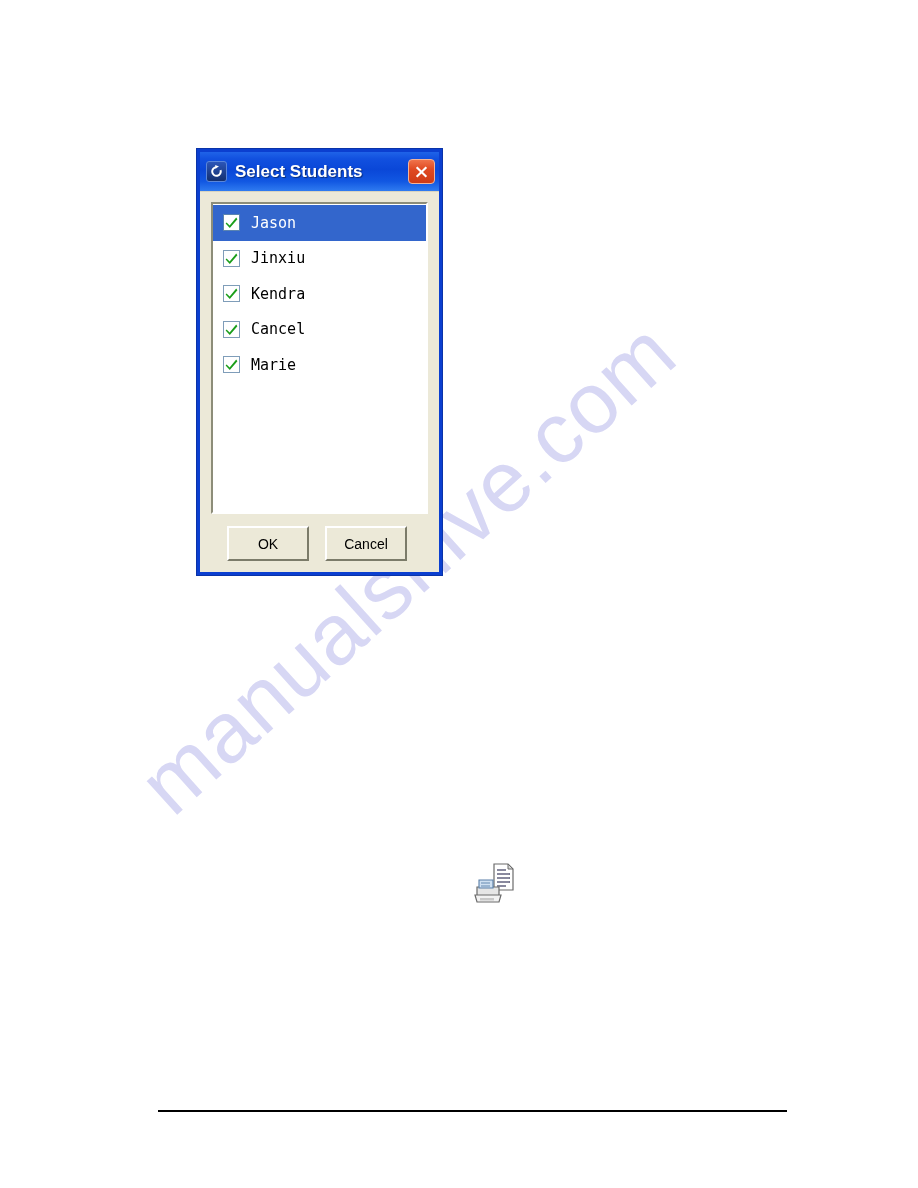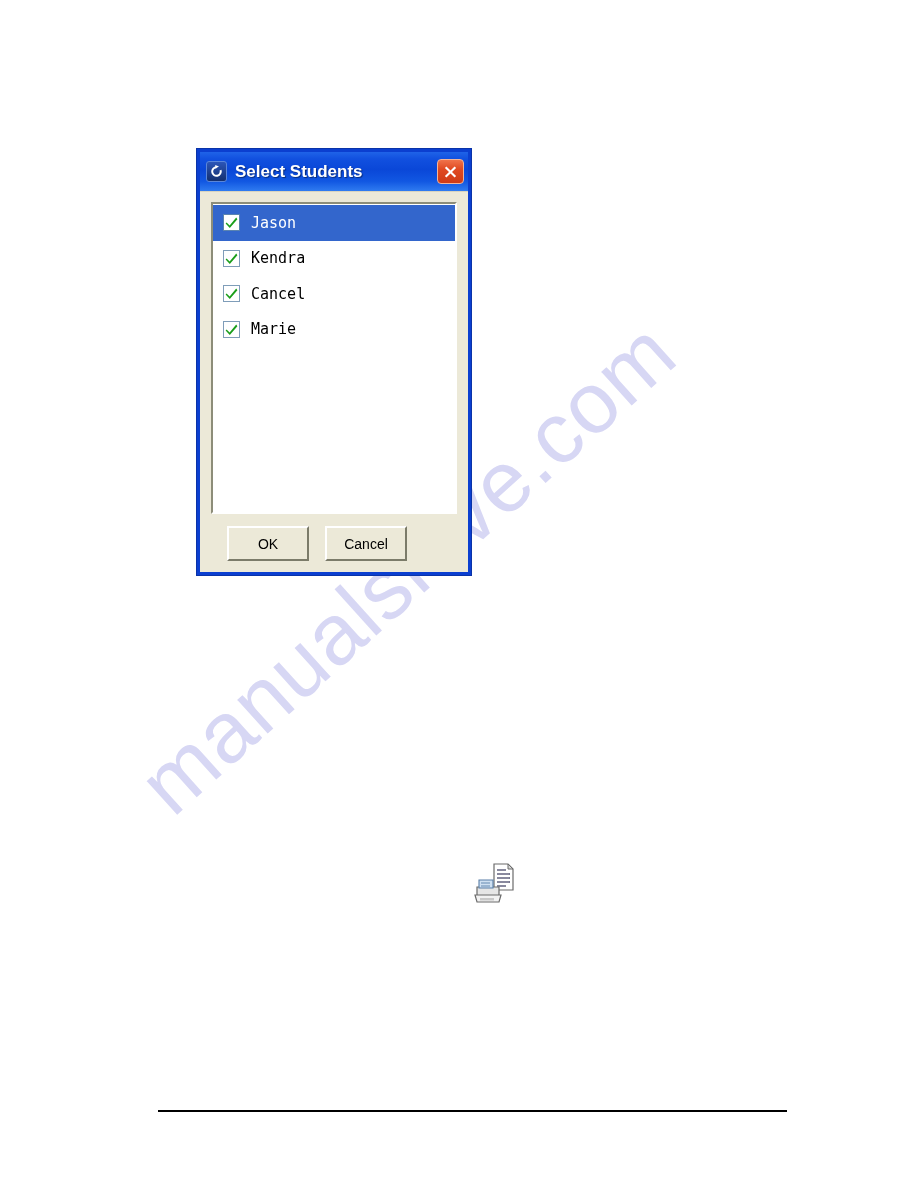--- a/index.html
+++ b/index.html
@@ -38,21 +38,21 @@
     transform: rotate(-42deg);
     transform-origin: 0 0;
     letter-spacing: 1px;
   }
 
   
   #dialog {
     position: absolute;
     left: 196px;
     top: 148px;
-    width: 276px;
+    width: 247px;
     height: 428px;
     z-index: 5;
     background: #0b3fd0;
     border: 1px solid #0a33a8;
     box-sizing: border-box;
     padding: 3px;
   }
   .dlg-inner {
     width: 100%;
     height: 100%;
@@ -254,20 +254,28 @@
               </svg>
             </span>
             <span class="row-label">Jason</span>
           </div>
           <div class="list-row">
             <span class="cb">
               <svg width="13" height="13" viewBox="0 0 13 13">
                 <path d="M1.6 6.4 L4.6 9.6 L11.2 1.6 L12.4 3.2 L4.8 12.0 L0.6 7.6 Z" fill="#1a9e1a"></path>
               </svg>
             </span>
+            <span class="row-label">Jinxiu</span>
+          </div>
+          <div class="list-row">
+            <span class="cb">
+              <svg width="13" height="13" viewBox="0 0 13 13">
+                <path d="M1.6 6.4 L4.6 9.6 L11.2 1.6 L12.4 3.2 L4.8 12.0 L0.6 7.6 Z" fill="#1a9e1a"></path>
+              </svg>
+            </span>
             <span class="row-label">Kendra</span>
           </div>
           <div class="list-row">
             <span class="cb">
               <svg width="13" height="13" viewBox="0 0 13 13">
                 <path d="M1.6 6.4 L4.6 9.6 L11.2 1.6 L12.4 3.2 L4.8 12.0 L0.6 7.6 Z" fill="#1a9e1a"></path>
               </svg>
             </span>
             <span class="row-label">Cancel</span>
           </div>

